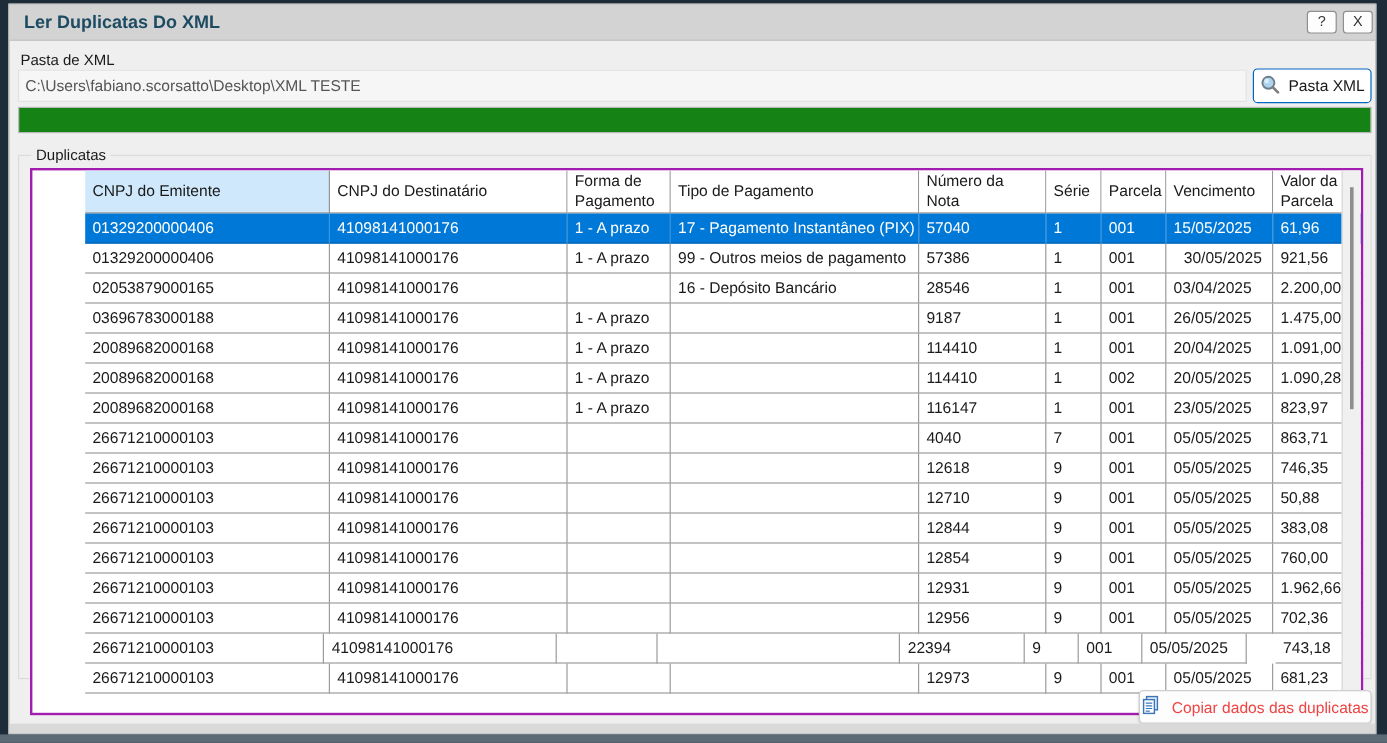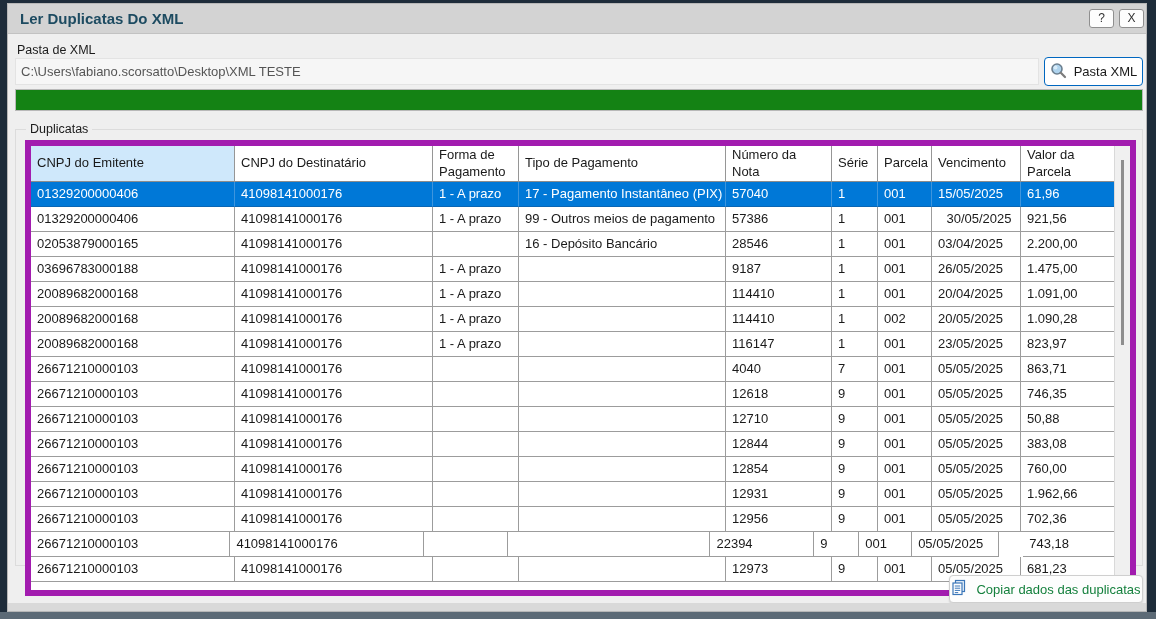--- a/index.html
+++ b/index.html
@@ -67,21 +67,21 @@
     position:absolute; left:7px; top:125px; width:1128px; height:437px;
     border:1px solid #dcdcdc;
   }
   .groupbox .gb-label {
     position:absolute; left:10px; top:-8px; background:#efefef;
     padding:0 4px; font-size:12.5px; color:#1a1a1a;
   }
   
   .grid {
     position:absolute; left:17px; top:136px; width:1111px; height:456px;
-    background:#ffffff; border:6px solid #a21caf; overflow:hidden;
+    background:#ffffff; border:2px solid #a21caf; overflow:hidden;padding-left:44px;
   }
   .grid-scroll-track {
     position:absolute; right:0; top:0; width:16px; height:100%;
     background:#f0f0f0; border-left:1px solid #d9d9d9;
   }
   .grid-scroll-thumb {
     position:absolute; left:6px; top:14px; width:3px; height:185px;
     background:#8e8e8e;
   }
   .tr { display:flex; width:1093px; }
@@ -99,21 +99,21 @@
     padding-left:6px; white-space:nowrap; overflow:hidden;
     cursor:default;
   }
   .row.selected .td { background:#0078d7; color:#ffffff; border-bottom-color:#0a66b4; border-right-color:#3e95dd; }
   
   .btn-copy {
     position:absolute; left:941px; top:571px; width:194px; height:28px;
     background:#fdfdfd; border:1px solid #cfcfcf; border-radius:4px;
     box-shadow:0 1px 2px rgba(0,0,0,0.12);
     display:flex; align-items:center; justify-content:center; gap:8px;
-    font-size:13px; color:#15803d; cursor:default;
+    font-size:13px; color:#ef4444; cursor:default;
   }
   .icon { display:inline-block; flex:0 0 auto; }
 </style>
 </head>
 <body>
 
 <div class="dialog">
 
   <div class="titlebar">
     <span class="title">Ler Duplicatas Do XML</span>

